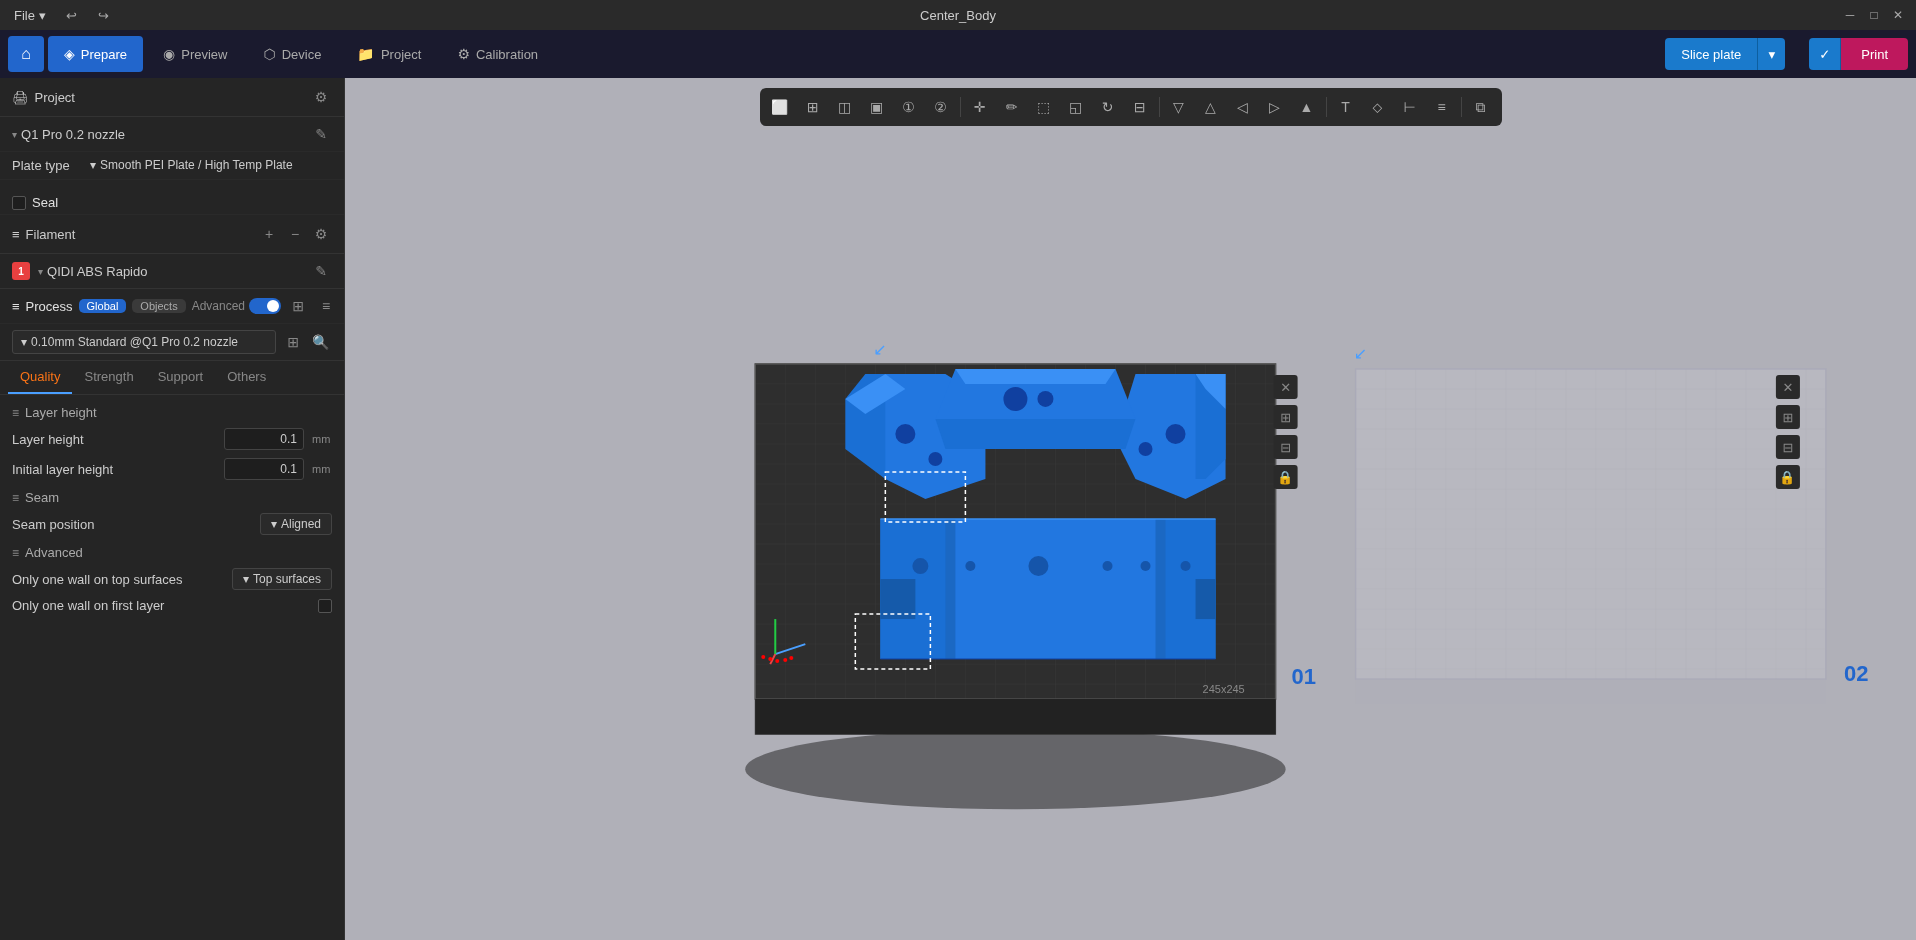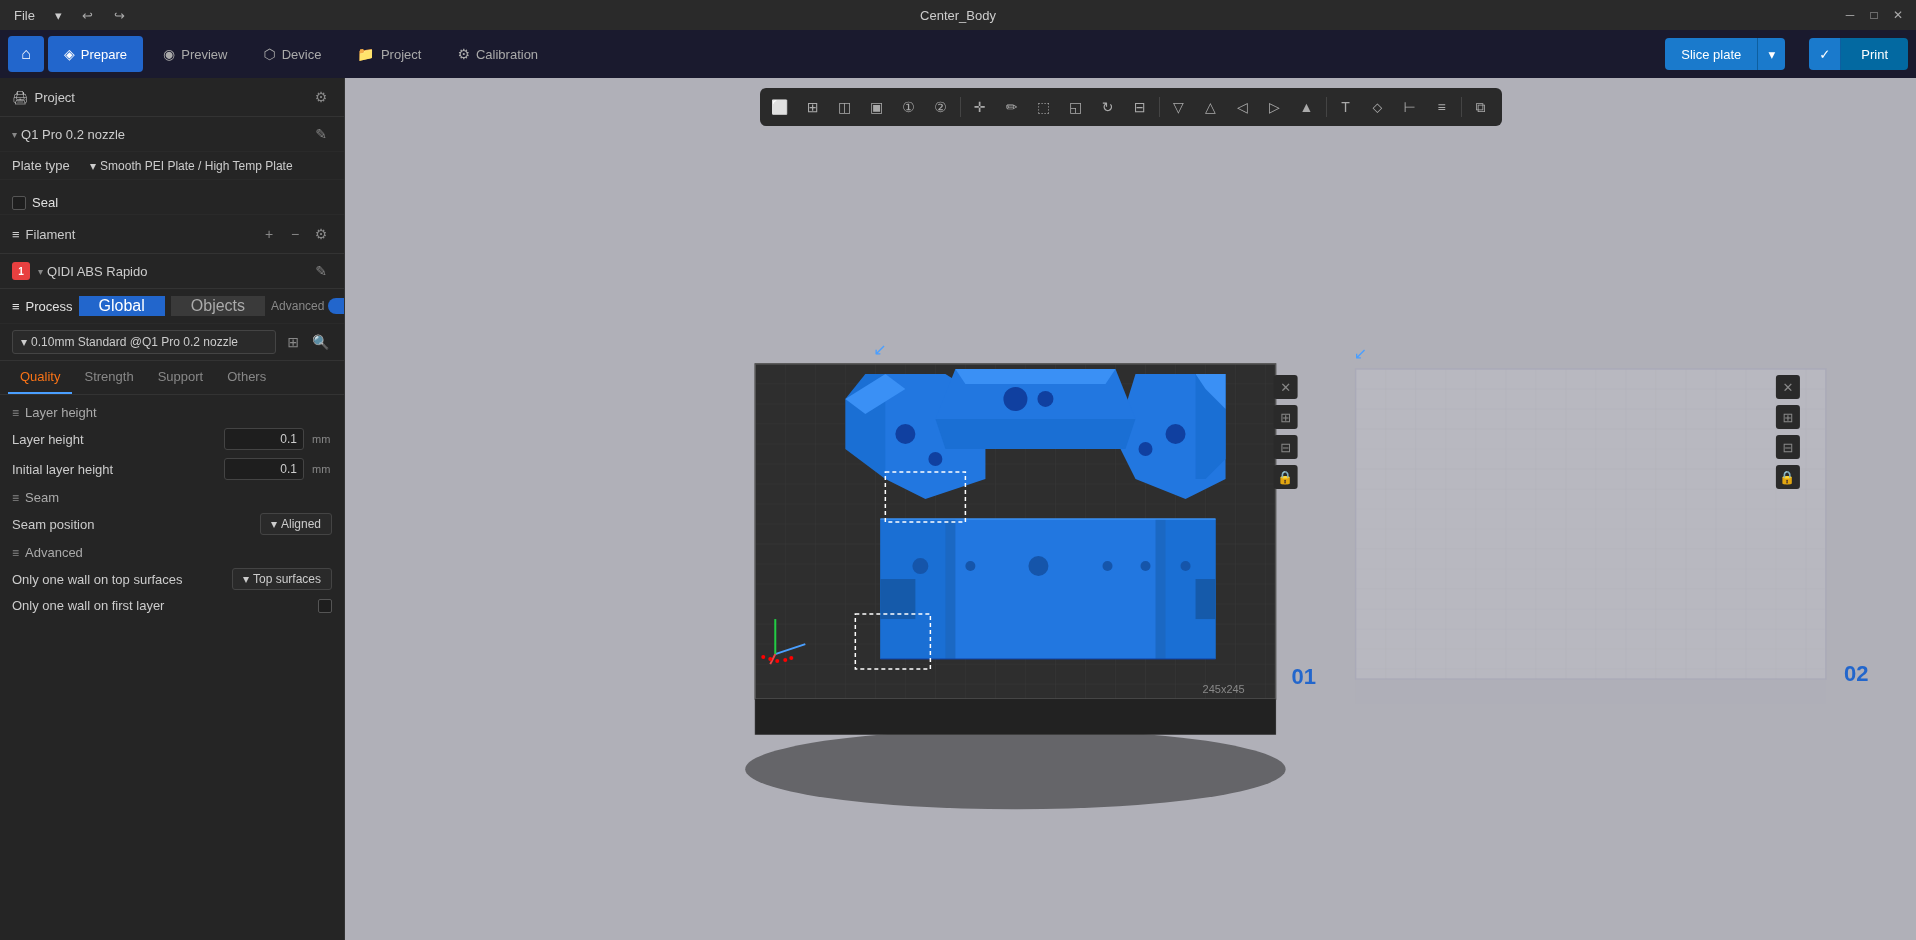--- a/index.html
+++ b/index.html
@@ -47,21 +47,21 @@
       display: flex;
       align-items: center;
       justify-content: center;
       color: #aaa;
       cursor: pointer;
       font-size: 12px;
     }
     .file-menu {
       display: flex;
       align-items: center;
-      gap: 20px;
+      gap: 4px;
       color: #ccc;
       cursor: pointer;
       padding: 2px 6px;
       border-radius: 3px;
     }
     .nav-icon-btn {
       width: 24px; height: 24px;
       display: flex; align-items: center; justify-content: center;
       color: #aaa; cursor: pointer; border-radius: 3px;
     }
@@ -120,21 +120,21 @@
     .btn-slice-arrow {
       height: 32px; width: 28px;
       background: #1a7acc;
       border: none; border-left: 1px solid #0d5fa0;
       color: white; cursor: pointer;
       border-radius: 0 4px 4px 0;
       display: flex; align-items: center; justify-content: center;
     }
     .btn-print {
       height: 32px;
-      background: #0369a1;
+      background: #be185d;
       color: white;
       border: none;
       border-radius: 0 4px 4px 0;
       padding: 0 20px;
       cursor: pointer;
       font-size: 13px;
     }
     .btn-print-check {
       height: 32px; width: 32px;
       background: #1a7acc;
@@ -200,21 +200,21 @@
       color: #ccc;
       font-size: 13px;
       display: flex;
       align-items: center;
       gap: 4px;
     }
     .dropdown-indicator { color: #888; font-size: 10px; }
 
     .plate-type-row {
       display: flex;
-      align-items: center;
+      align-items: flex-start;
       padding: 6px 12px;
       border-bottom: 1px solid #2a2a2a;
       gap: 8px;
     }
     .plate-label { color: #ccc; font-size: 13px; min-width: 70px; }
     .plate-value {
       color: #ccc;
       font-size: 12px;
       display: flex;
       align-items: center;
@@ -256,23 +256,23 @@
     }
 
     .process-header {
       display: flex;
       align-items: center;
       padding: 6px 12px;
       gap: 6px;
       border-bottom: 1px solid #2a2a2a;
     }
     .tag {
-      padding: 1px 20px;
-      border-radius: 0;
-      font-size: 16px;
+      padding: 1px 8px;
+      border-radius: 5px;
+      font-size: 11px;
       cursor: pointer;
     }
     .tag-global { background: #2266cc; color: white; }
     .tag-objects { background: #3a3a3a; color: #aaa; }
     .process-right {
       margin-left: auto;
       display: flex;
       align-items: center;
       gap: 6px;
     }

